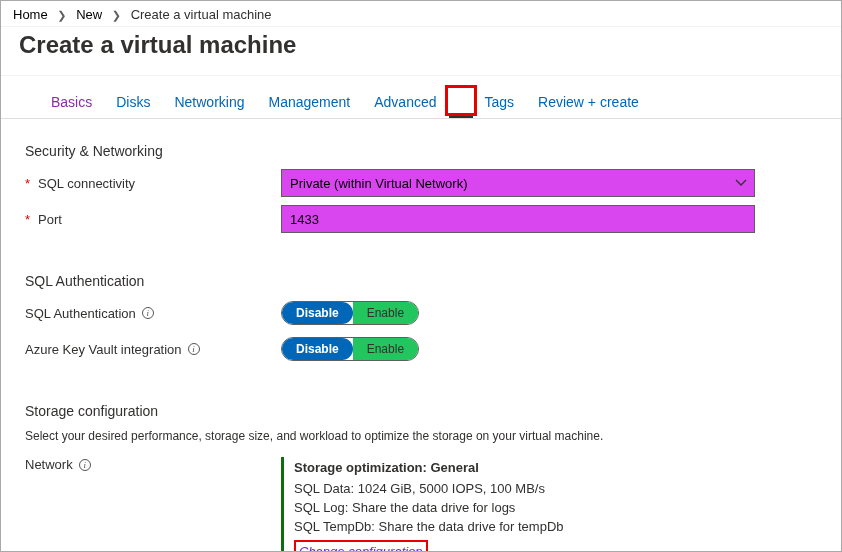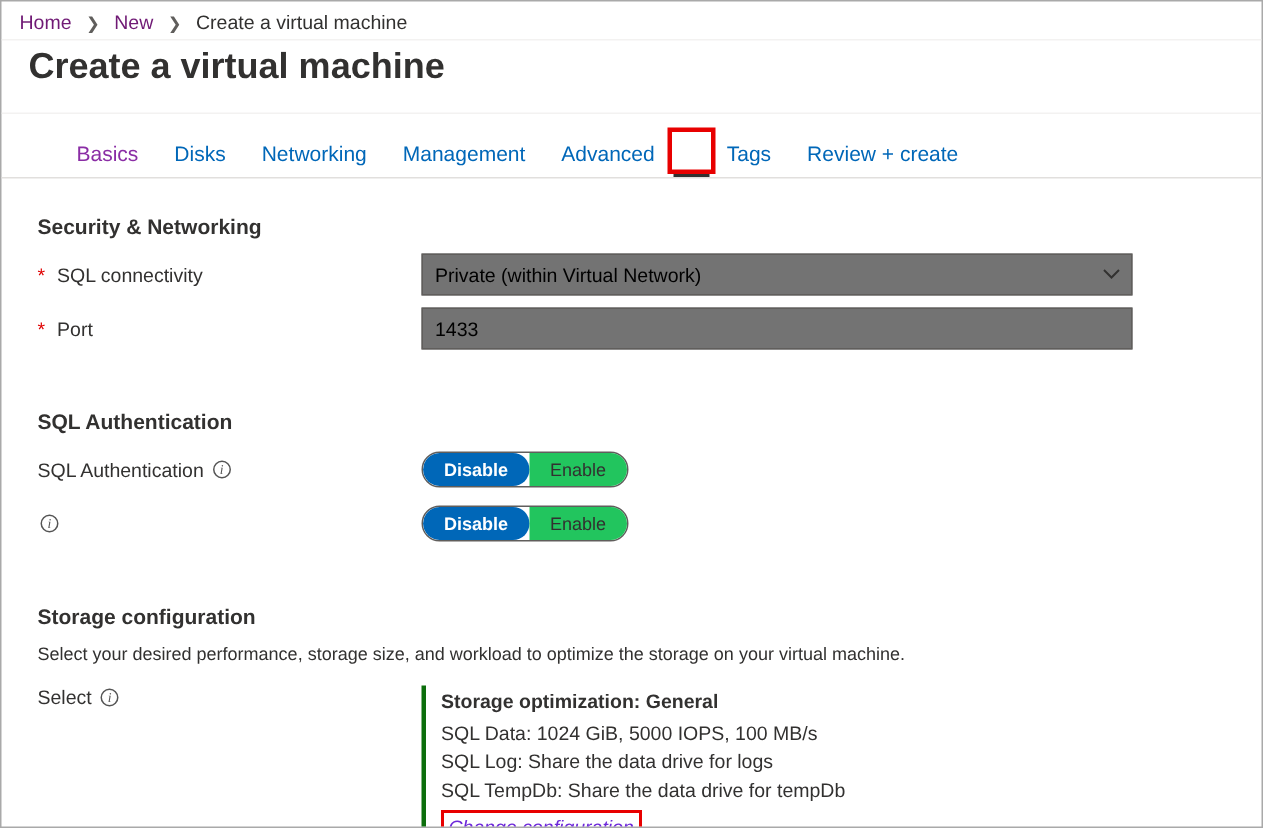--- a/index.html
+++ b/index.html
@@ -11,21 +11,21 @@
     width: 842px;
     height: 552px;
     border: 1px solid #a9a9a9;
     overflow: hidden;
   }
   .breadcrumb {
     padding: 6px 16px 4px 12px;
     font-size: 13px;
     border-bottom: 1px solid #f3f2f1;
   }
-  .breadcrumb a { color: #701a75; text-decoration: none; cursor: pointer; }
+  .breadcrumb a { color: #000000; text-decoration: none; cursor: pointer; }
   .breadcrumb .sep { color: #605e5c; margin: 0 6px; font-size: 11px; }
   .breadcrumb .current { color: #323130; }
   .page-title {
     font-size: 24px;
     font-weight: 600;
     padding: 4px 0 16px 18px;
     border-bottom: 1px solid #f3f2f1;
   }
   .tabs {
     display: flex;
@@ -50,21 +50,21 @@
   }
   .tab-highlight {
     position: absolute;
     inset: -3px -4px -1px -4px;
     border: 3px solid #e80000;
     pointer-events: none;
   }
   .content { padding: 0 24px 0 24px; }
   .section-heading {
     font-size: 14px;
-    font-weight: 700;
+    font-weight: 400;
     margin: 14px 0 10px 0;
   }
   .section-desc {
     font-size: 12px;
     color: #323130;
     margin-bottom: 14px;
   }
   .field-row {
     display: flex;
     align-items: center;
@@ -92,21 +92,21 @@
     font-family: Georgia, serif;
     color: #555;
     cursor: default;
     margin-left: 2px;
   }
   .field-control { flex: 0 0 474px; }
   .select, .textinput {
     width: 100%;
     height: 28px;
     border: 1px solid #605e5c;
-    background: #737373;
+    background: #d946ef;
     padding: 0 28px 0 8px;
     font-size: 13px;
     font-family: inherit;
     position: relative;
   }
   .select-wrap { position: relative; width: 100%; }
   .select-wrap .chev {
     position: absolute;
     right: 8px; top: 50%;
     transform: translateY(-50%);
@@ -218,37 +218,38 @@
     <div class="field-control">
       <div class="toggle">
         <div class="toggle-opt selected">Disable</div>
         <div class="toggle-opt">Enable</div>
       </div>
     </div>
   </div>
 
   <div class="field-row">
     <div class="field-label">
+      <span>Azure Key Vault integration</span>
       <span class="info-icon">i</span>
     </div>
     <div class="field-control">
       <div class="toggle">
         <div class="toggle-opt selected">Disable</div>
         <div class="toggle-opt">Enable</div>
       </div>
     </div>
   </div>
 
   <div class="section-gap"></div>
   <div class="section-heading">Storage configuration</div>
   <div class="section-desc">Select your desired performance, storage size, and workload to optimize the storage on your virtual machine.</div>
 
   <div class="field-row" style="align-items:flex-start;">
     <div class="field-label">
-      <span>Select</span>
+      <span>Network</span>
       <span class="info-icon">i</span>
     </div>
     <div class="field-control">
       <div class="storage-panel">
         <div class="title">Storage optimization: General</div>
         <div>SQL Data: 1024 GiB, 5000 IOPS, 100 MB/s</div>
         <div>SQL Log: Share the data drive for logs</div>
         <div>SQL TempDb: Share the data drive for tempDb</div>
         <div class="link-box">
           <a>Change configuration</a>

